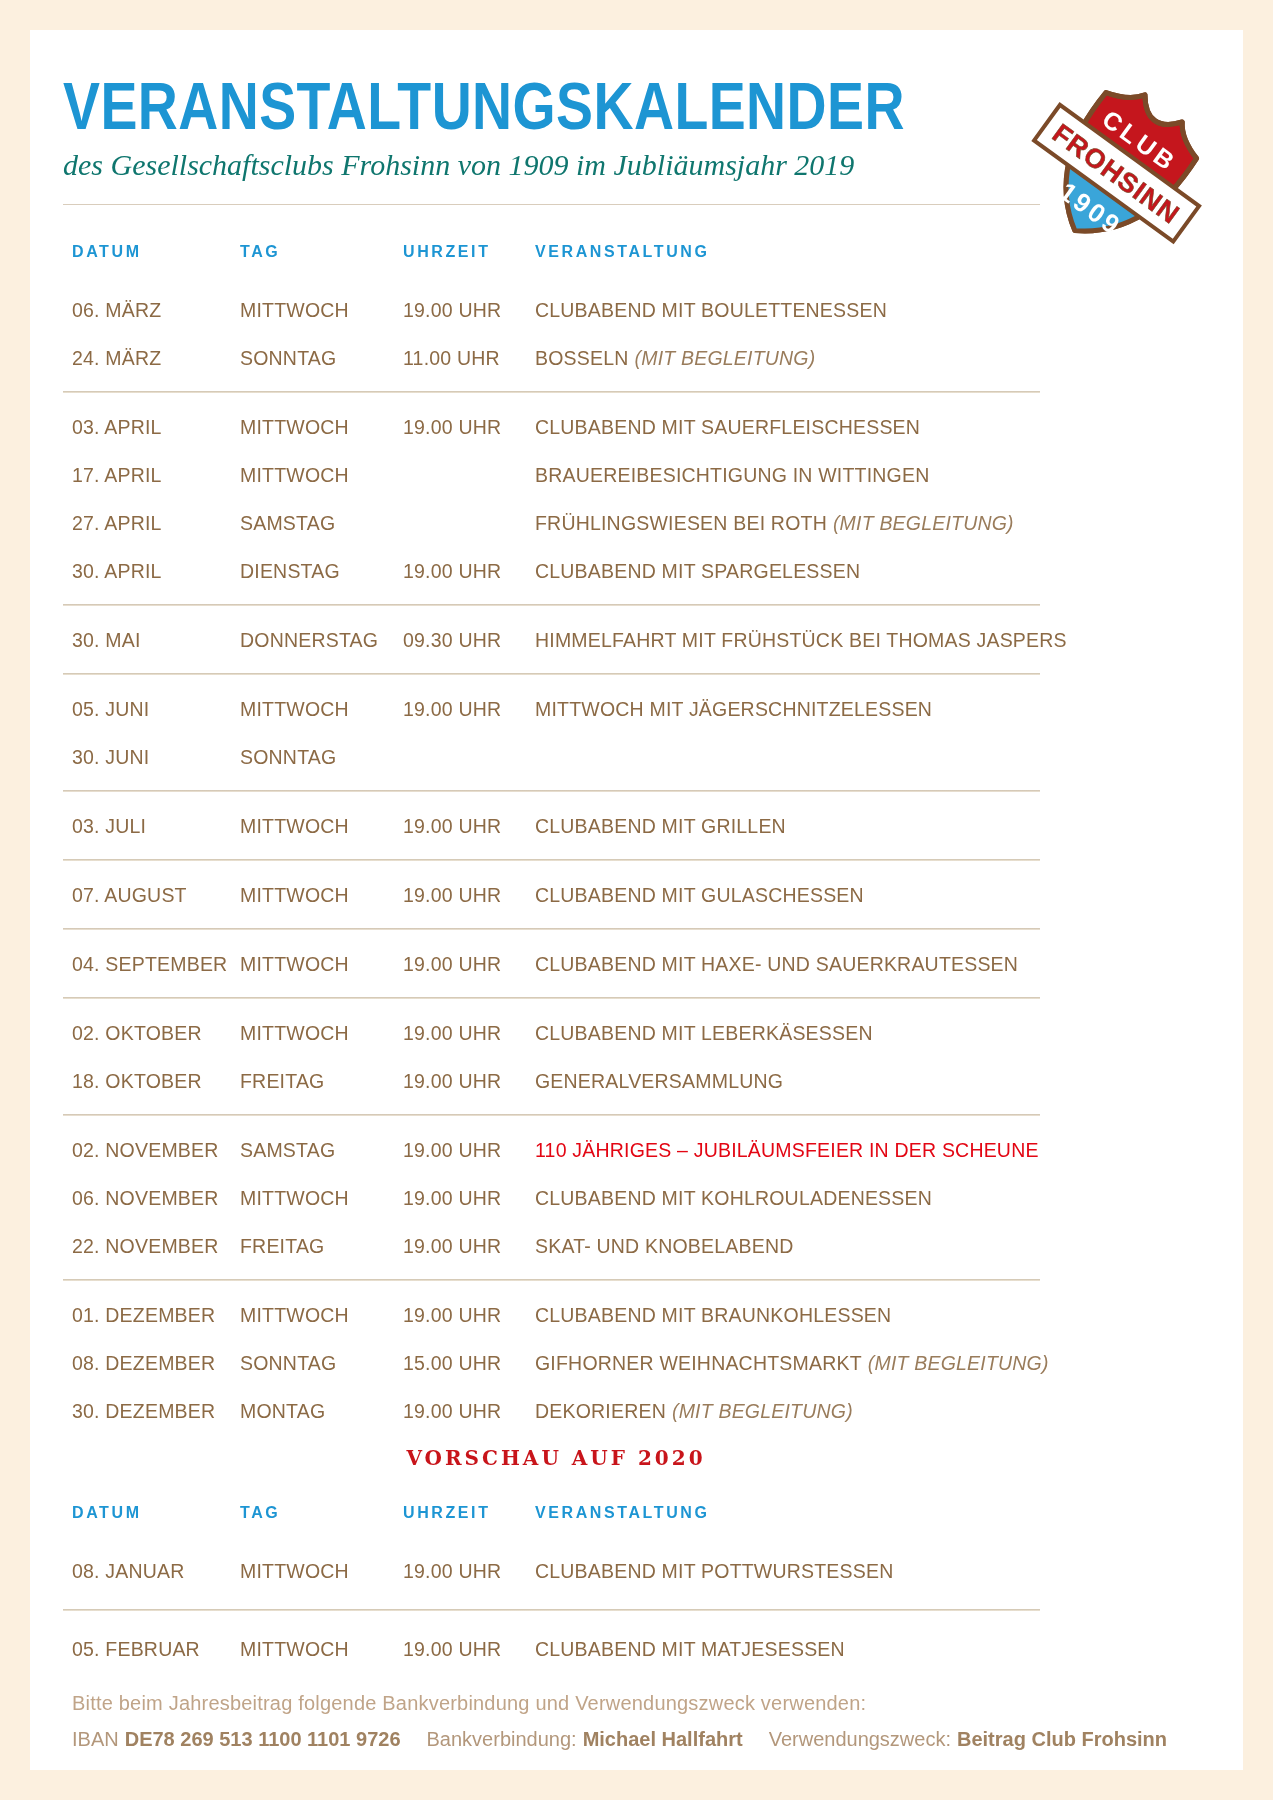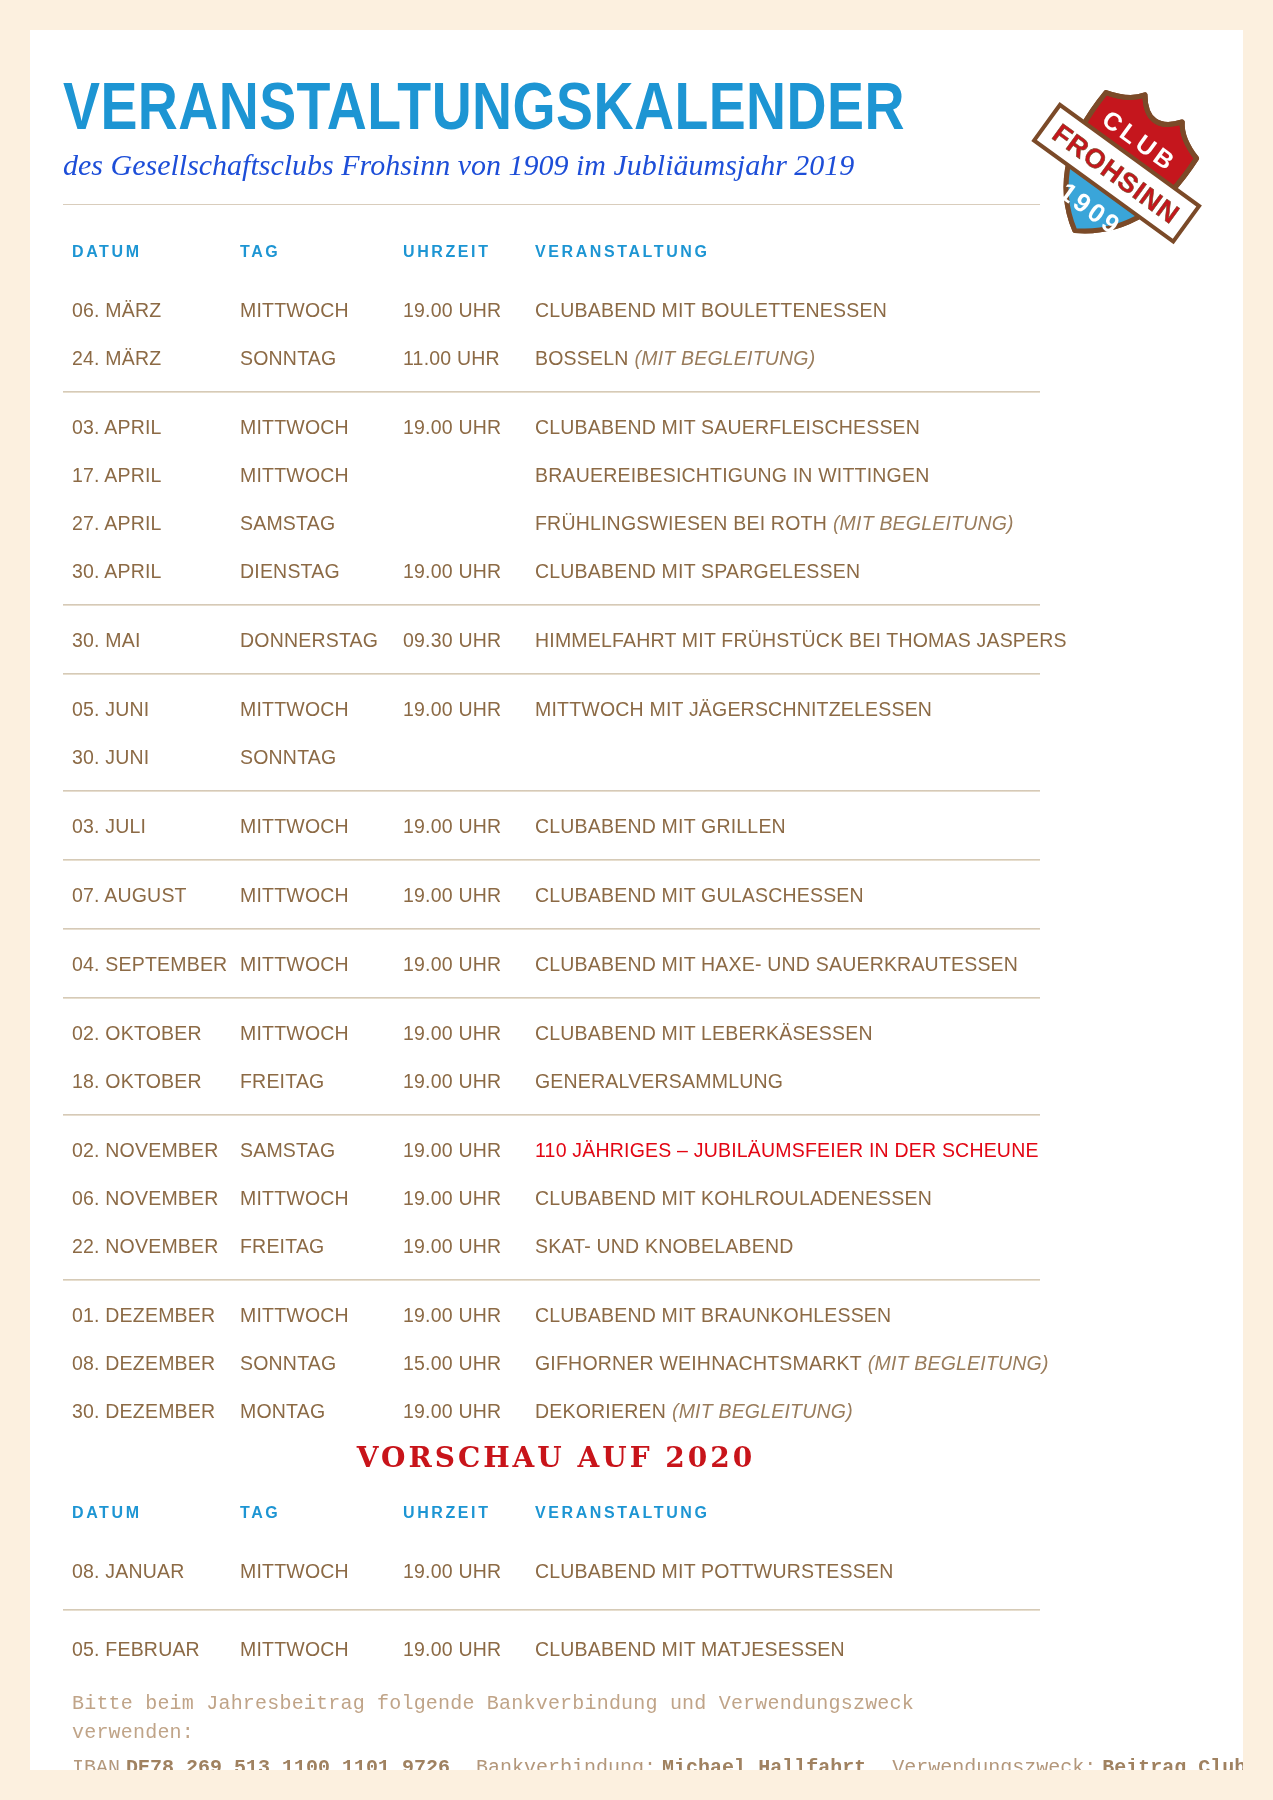--- a/index.html
+++ b/index.html
@@ -19,21 +19,21 @@
   
   .page-title{
     margin:42px 0 0 -9px;
     font-size:66px;font-weight:700;letter-spacing:0.5px;
     color:#1d95d3;line-height:1.0;white-space:nowrap;
     transform:scale(0.84,1.02);transform-origin:left top;
   }
   .page-subtitle{
     margin:10px 0 0 -9px;
     font-family:"Liberation Serif", serif;font-style:italic;
-    font-size:30px;color:#1d4ed8;white-space:nowrap;
+    font-size:30px;color:#0f766e;white-space:nowrap;
   }
   .head-rule{
     margin:22px 0 0 -9px;width:977px;height:1px;
     background:#d9cdbc;border:none;
   }
 
   
   .logo{position:absolute;top:40px;right:26px;width:202px;height:208px;}
 
   
@@ -57,27 +57,27 @@
   .divider{
     height:2px;margin:9px 0 10px -9px;width:977px;border:none;
     background:linear-gradient(#cdc0ac,#efe7d9);
   }
   .divider.pre-feb{margin-top:14px;margin-bottom:14px;}
 
   
   .vorschau-heading{
     margin-top:8px;height:30px;line-height:30px;text-align:center;
     font-family:"DejaVu Serif", serif;font-weight:700;
-    font-size:28px;letter-spacing:3px;color:#c8141a;
+    font-size:20px;letter-spacing:3px;color:#c8141a;
   }
   .vorschau-hdr{margin-top:16px;}
   .vorschau-first{margin-top:4px;}
 
   
-  .footer{margin-top:16px;font-family:Liberation Mono, monospace;}
+  .footer{margin-top:16px;}
   .footer-line1{
     font-size:20px;color:#c0a488;letter-spacing:0.2px;line-height:29px;
   }
   .footer-line2{
     display:flex;gap:26px;margin-top:6px;line-height:30px;white-space:nowrap;
   }
   .seg{font-size:20px;color:#b3977b;}
   .seg .seg-value{font-weight:700;color:#a08261;margin-left:6px;}
 </style>
 </head>

